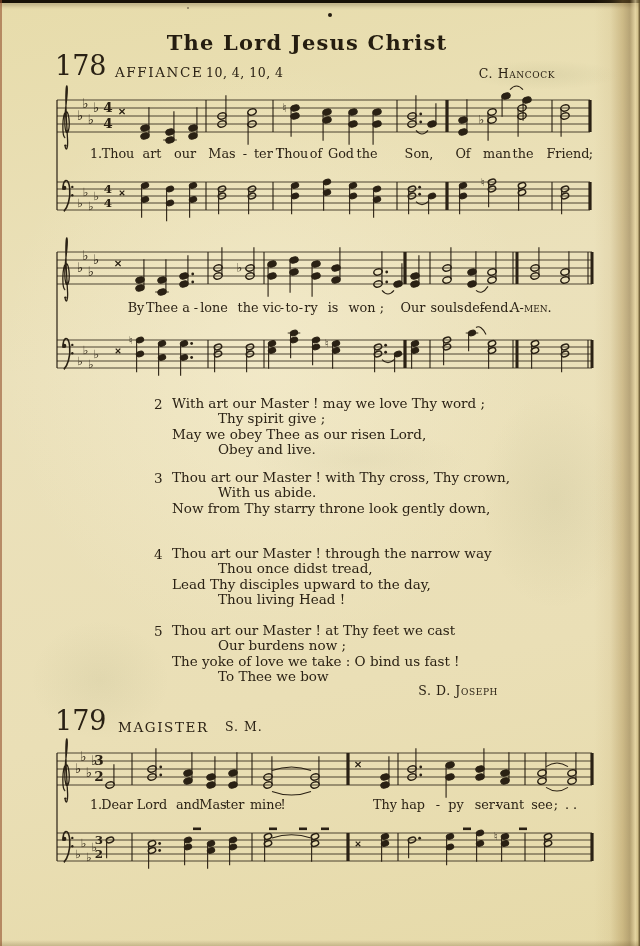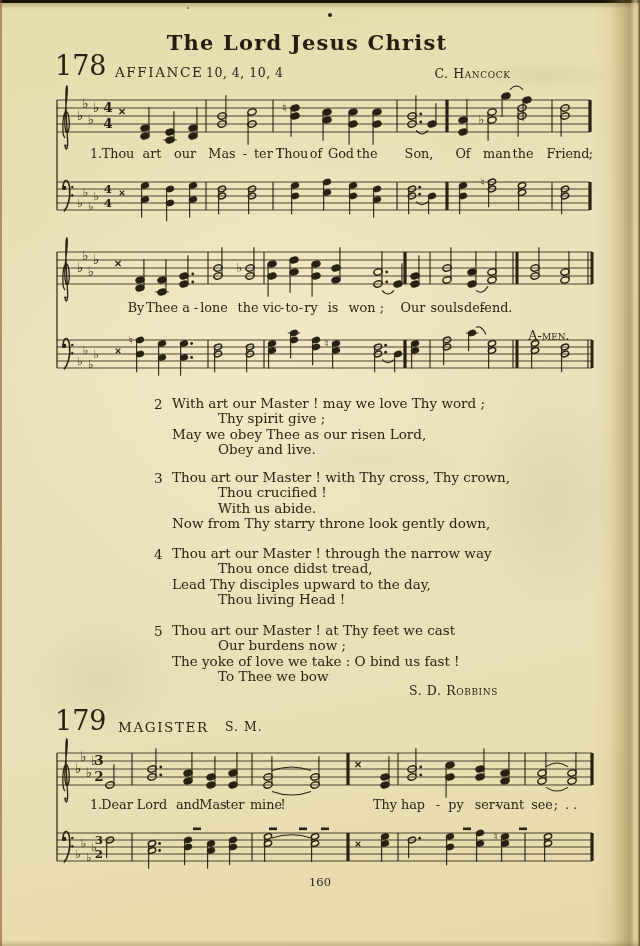--- a/index.html
+++ b/index.html
@@ -19,21 +19,21 @@
   .spot{position:absolute;background:#241c10;border-radius:50%;}
 
   svg#music{position:absolute;top:0;left:0;}
 
   .title{position:absolute;top:30px;left:0;width:614px;text-align:center;
     font-size:21px;font-weight:bold;letter-spacing:1.2px;color:#251d10;}
   .hymn-no{position:absolute;font-size:27px;color:#2a2114;}
   .tune-name{position:absolute;font-size:13.5px;letter-spacing:1.6px;font-weight:500;}
   .meter{position:absolute;font-size:12.5px;letter-spacing:.5px;}
   .credit{position:absolute;text-align:right;font-size:12.5px;letter-spacing:.6px;}
-  .sc{font-variant:small-caps;text-align:center;}
+  .sc{font-variant:small-caps;}
 
   .lyr-row{position:absolute;left:0;width:640px;height:17px;}
   .lyr{position:absolute;transform:translateX(-50%);font-size:12.8px;white-space:pre;color:#2c2316;}
 
   .v{position:absolute;left:140px;width:404px;}
   .v-num{position:absolute;left:14px;top:0;font-size:13.5px;font-weight:500;}
   .v-line{font-size:13.5px;line-height:15.4px;white-space:pre;}
   .ind0{margin-left:32px;} .ind1{margin-left:78px;}
   .author{position:absolute;left:323px;width:175px;top:683px;text-align:right;font-size:12.5px;letter-spacing:.6px;}
   .page-no{position:absolute;top:875px;left:0;width:640px;text-align:center;font-size:11.5px;}
@@ -548,21 +548,21 @@
         <span class="lyr" style="left: 301px;">-</span>
         <span class="lyr" style="left: 311px;">ry</span>
         <span class="lyr" style="left: 333px;">is</span>
         <span class="lyr" style="left: 362px;">won</span>
         <span class="lyr" style="left: 382px;">;</span>
         <span class="lyr" style="left: 413px;">Our</span>
         <span class="lyr" style="left: 447px;">souls</span>
         <span class="lyr" style="left: 472px;">de</span>
         <span class="lyr" style="left: 483px;">-</span>
         <span class="lyr" style="left: 496px;">fend.</span>
-        <span class="lyr sc" style="left: 549px; margin-top: 28px;">A-men.</span>
+        <span class="lyr sc" style="left: 531px;">A-men.</span>
       </div>
       <div class="lyr-row" style="top: 797px;">
         <span class="lyr" style="left: 96px;">1.</span>
         <span class="lyr" style="left: 117px;">Dear</span>
         <span class="lyr" style="left: 152px;">Lord</span>
         <span class="lyr" style="left: 188px;">and</span>
         <span class="lyr" style="left: 213px;">Mas</span>
         <span class="lyr" style="left: 224px;">-</span>
         <span class="lyr" style="left: 235px;">ter</span>
         <span class="lyr" style="left: 266px;">mine</span>
@@ -582,47 +582,45 @@
       <div class="v" style="top: 396px;">
         <span class="v-num">2</span>
         <div class="v-line ind0">With art our Master ! may we love Thy word ;</div>
         <div class="v-line ind1">Thy spirit give ;</div>
         <div class="v-line ind0">May we obey Thee as our risen Lord,</div>
         <div class="v-line ind1">Obey and live.</div>
       </div>
       <div class="v" style="top: 470px;">
         <span class="v-num">3</span>
         <div class="v-line ind0">Thou art our Master ! with Thy cross, Thy crown,</div>
-        <div class="v-line ind1">Thou crucified !</div>
         <div class="v-line ind1">With us abide.</div>
         <div class="v-line ind0">Now from Thy starry throne look gently down,</div>
       </div>
       <div class="v" style="top: 546px;">
         <span class="v-num">4</span>
         <div class="v-line ind0">Thou art our Master ! through the narrow way</div>
         <div class="v-line ind1">Thou once didst tread,</div>
         <div class="v-line ind0">Lead Thy disciples upward to the day,</div>
         <div class="v-line ind1">Thou living Head !</div>
       </div>
       <div class="v" style="top: 623px;">
         <span class="v-num">5</span>
         <div class="v-line ind0">Thou art our Master ! at Thy feet we cast</div>
         <div class="v-line ind1">Our burdens now ;</div>
         <div class="v-line ind0">The yoke of love we take : O bind us fast !</div>
         <div class="v-line ind1">To Thee we bow</div>
       </div>
     </div>
 
-  <div class="author sc">S. D. Robbins</div>
+  <div class="author sc">S. D. Joseph</div>
 
   <div class="hymn-no" style="left:55px;top:705px;">179</div>
   <div class="tune-name" style="left:118px;top:719px;">MAGISTER</div>
   <div class="meter" style="left:225px;top:719px;letter-spacing:1px;text-align:right;">S. M.</div>
 
-  <div class="page-no">160</div>
 
   <div class="spot" style="left:328px;top:13px;width:4px;height:4px;"></div>
   <div class="spot" style="left:187px;top:7px;width:2px;height:2px;opacity:.5;"></div>
 
   <div class="edge-top"></div>
   <div class="edge-right"></div>
   <div class="edge-left"></div>
   <div class="edge-bottom"></div>
 </div>
 

